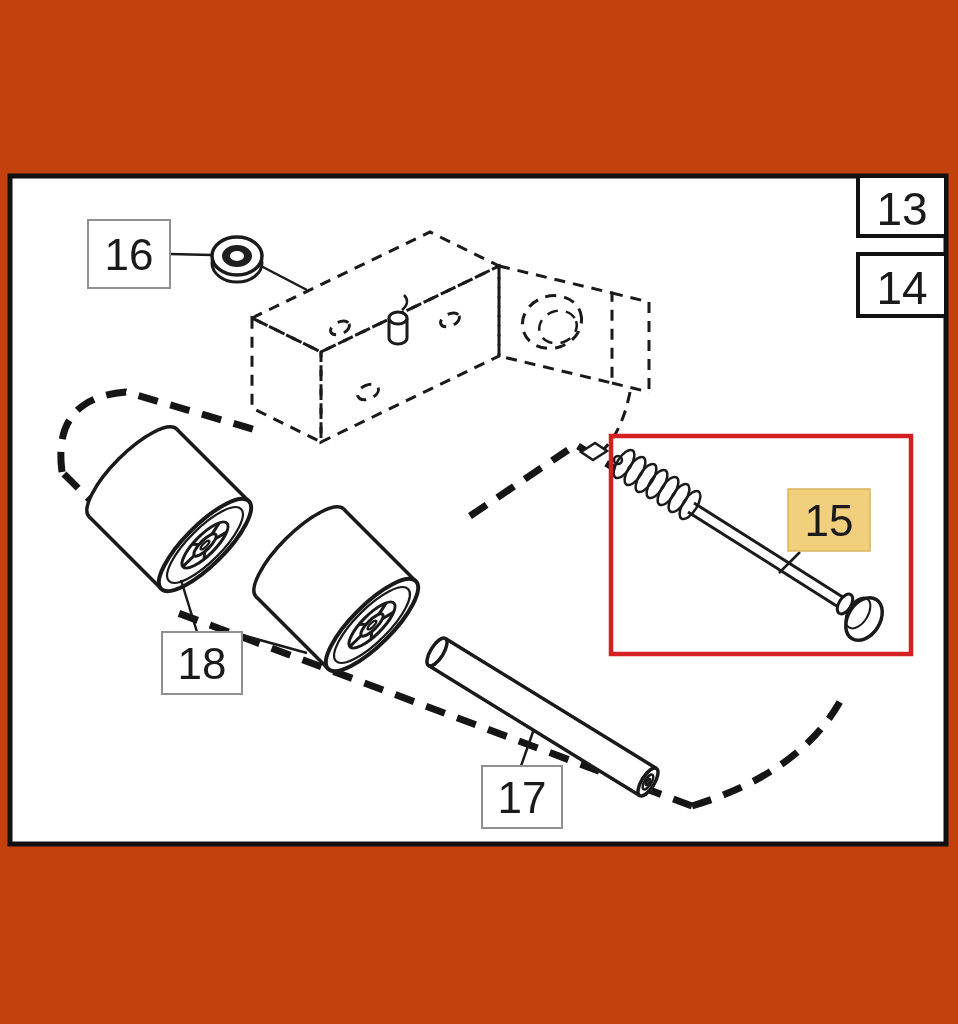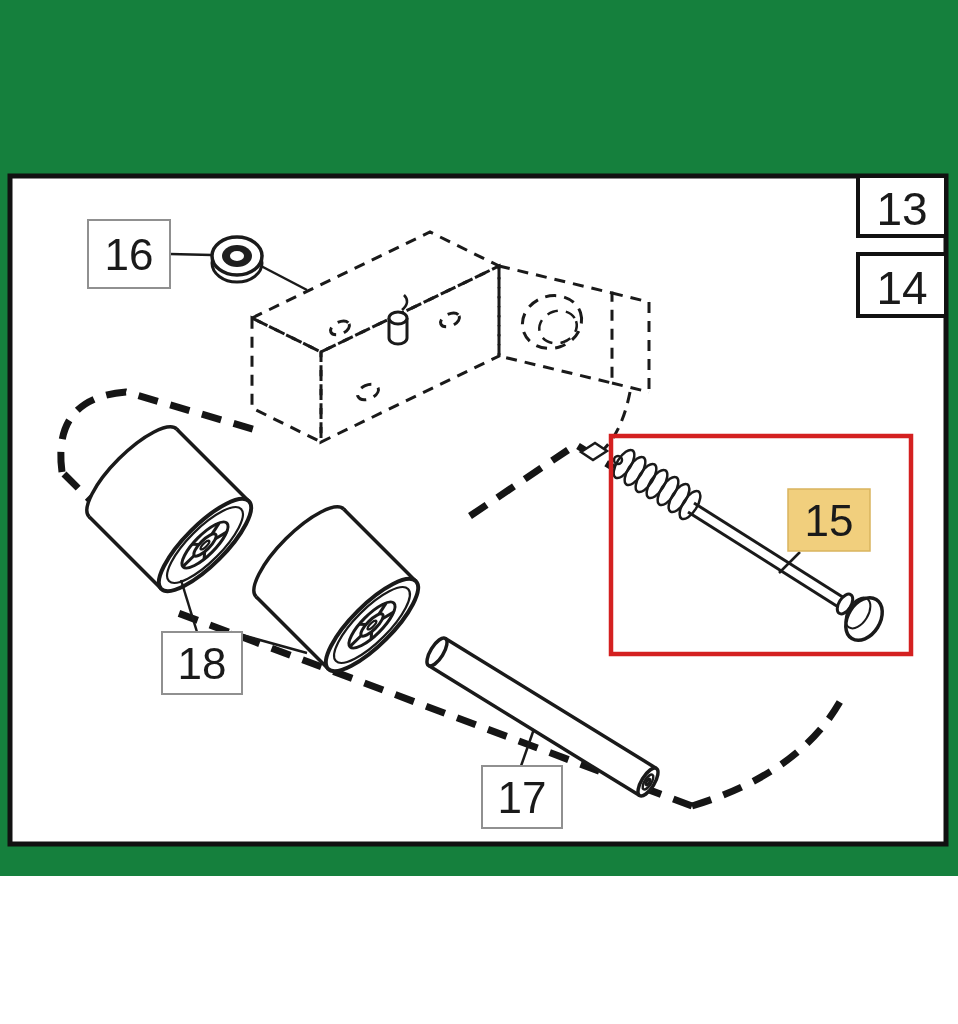--- a/index.html
+++ b/index.html
@@ -1,16 +1,16 @@
 <!DOCTYPE html>
 <html><head>
 <meta charset="utf-8">
 <style>
   html,body{margin:0;padding:0;background:#ffffff;}
-  .page{width:958px;height:876px;position:relative;background:#15803d;overflow:hidden;
+  .page{width:958px;height:1024px;position:relative;background:#c2410c;overflow:hidden;
         font-family:"Liberation Sans",sans-serif;}
   svg{display:block}
   text{font-family:"Liberation Sans",sans-serif;fill:#1a1a1a;}
   .ref-num{font-size:46px;}
   .callout-num{font-size:44px;}
 </style>
 </head>
 <body>
 
 <div class="page">

